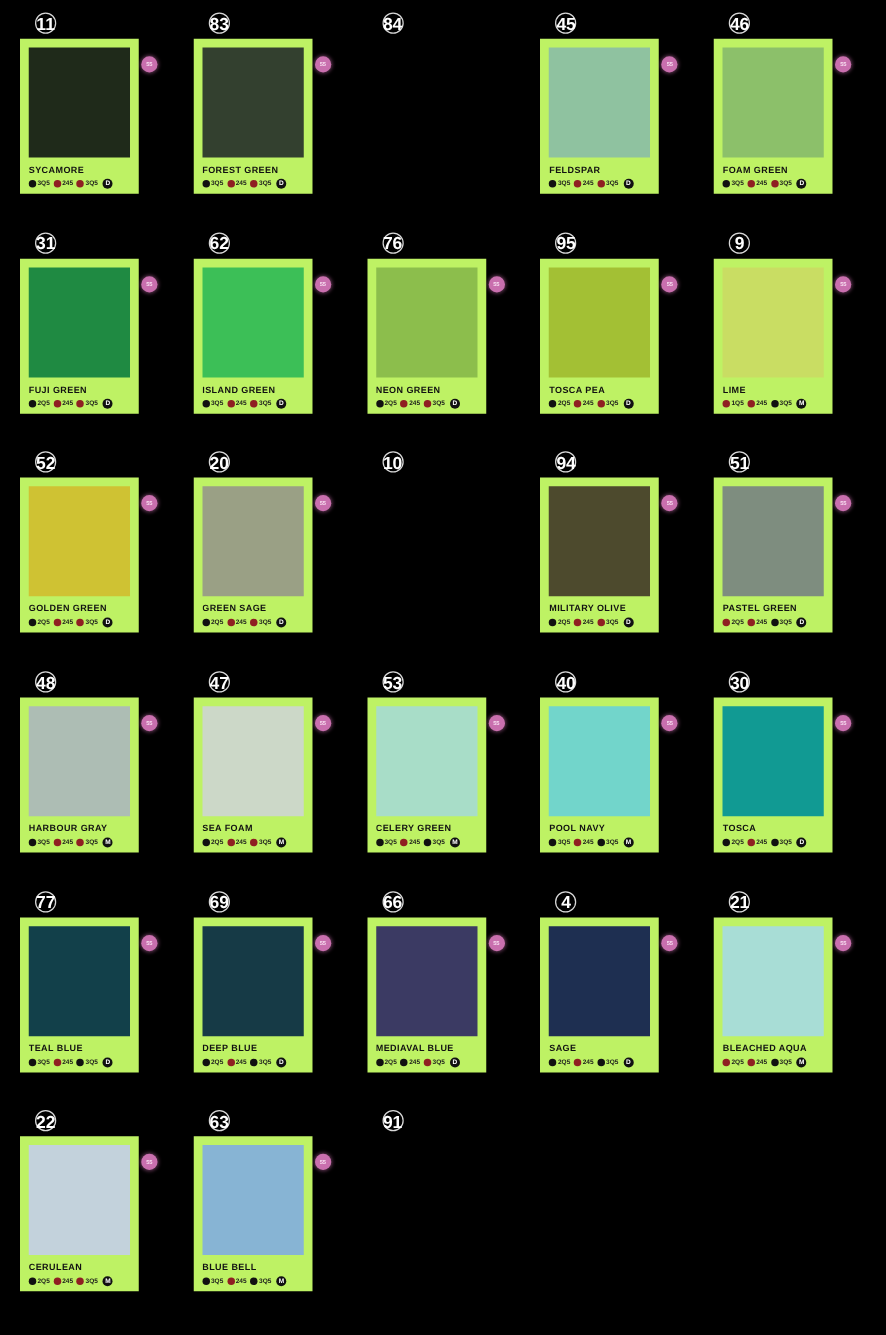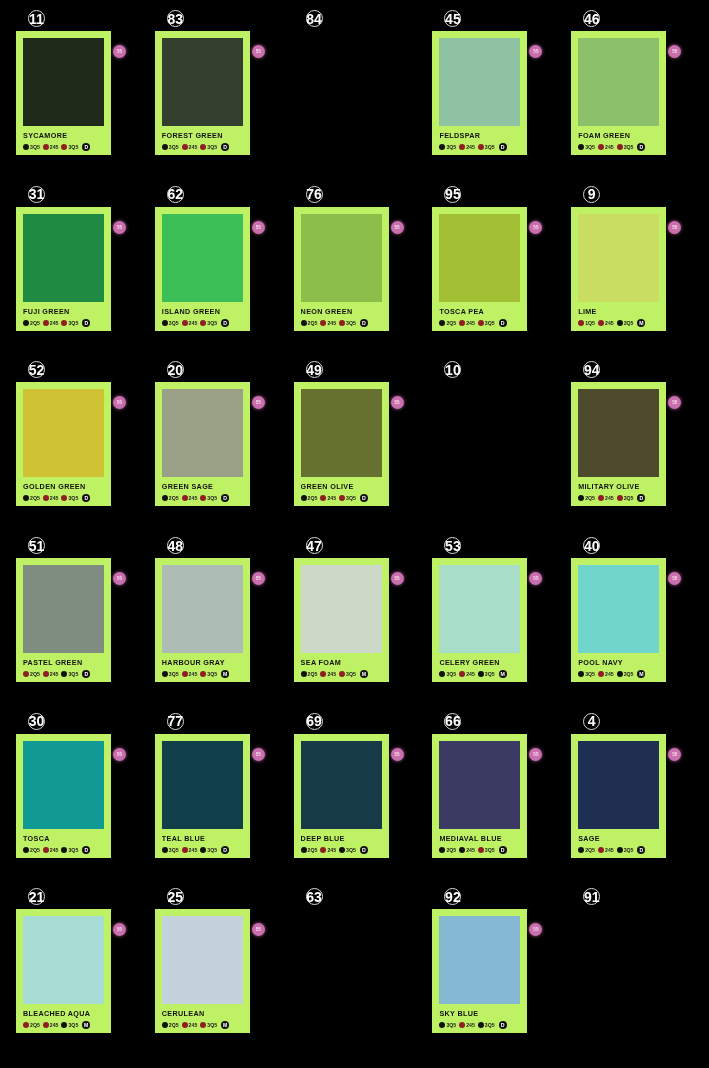--- a/index.html
+++ b/index.html
@@ -378,43 +378,20 @@
             <span class="code-group">
               <span class="dot" style="background: rgb(143, 31, 34);"></span>
               <span class="code-txt">3Q5</span>
             </span>
             <span class="grade-badge">D</span>
           </div>
           <div class="pink-tag">55</div>
         </div>
       </div>
       <div class="cell">
-        <div class="num-badge">49</div>
-        <div class="card">
-          <div class="swatch" style="background: rgb(103, 113, 47);"></div>
-          <div class="card-name">GREEN OLIVE</div>
-          <div class="codes">
-            <span class="code-group">
-              <span class="dot" style="background: rgb(17, 17, 17);"></span>
-              <span class="code-txt">2Q5</span>
-            </span>
-            <span class="code-group">
-              <span class="dot" style="background: rgb(143, 31, 34);"></span>
-              <span class="code-txt">245</span>
-            </span>
-            <span class="code-group">
-              <span class="dot" style="background: rgb(143, 31, 34);"></span>
-              <span class="code-txt">3Q5</span>
-            </span>
-            <span class="grade-badge">D</span>
-          </div>
-          <div class="pink-tag">55</div>
-        </div>
-      </div>
-      <div class="cell">
         <div class="num-badge">10</div>
       </div>
       <div class="cell">
         <div class="num-badge">94</div>
         <div class="card">
           <div class="swatch" style="background: rgb(77, 74, 45);"></div>
           <div class="card-name">MILITARY OLIVE</div>
           <div class="codes">
             <span class="code-group">
               <span class="dot" style="background: rgb(17, 17, 17);"></span>
@@ -680,21 +657,21 @@
             <span class="code-group">
               <span class="dot" style="background: rgb(17, 17, 17);"></span>
               <span class="code-txt">3Q5</span>
             </span>
             <span class="grade-badge">M</span>
           </div>
           <div class="pink-tag">55</div>
         </div>
       </div>
       <div class="cell">
-        <div class="num-badge">25</div>
+        <div class="num-badge">22</div>
         <div class="card">
           <div class="swatch" style="background: rgb(195, 210, 220);"></div>
           <div class="card-name">CERULEAN</div>
           <div class="codes">
             <span class="code-group">
               <span class="dot" style="background: rgb(17, 17, 17);"></span>
               <span class="code-txt">2Q5</span>
             </span>
             <span class="code-group">
               <span class="dot" style="background: rgb(143, 31, 34);"></span>
@@ -704,40 +681,37 @@
               <span class="dot" style="background: rgb(143, 31, 34);"></span>
               <span class="code-txt">3Q5</span>
             </span>
             <span class="grade-badge">M</span>
           </div>
           <div class="pink-tag">55</div>
         </div>
       </div>
       <div class="cell">
         <div class="num-badge">63</div>
-      </div>
-      <div class="cell">
-        <div class="num-badge">92</div>
-        <div class="card">
-          <div class="swatch" style="background: rgb(133, 184, 211);"></div>
-          <div class="card-name">SKY BLUE</div>
-          <div class="codes">
-            <span class="code-group">
-              <span class="dot" style="background: rgb(17, 17, 17);"></span>
-              <span class="code-txt">3Q5</span>
-            </span>
-            <span class="code-group">
-              <span class="dot" style="background: rgb(143, 31, 34);"></span>
-              <span class="code-txt">245</span>
-            </span>
-            <span class="code-group">
-              <span class="dot" style="background: rgb(17, 17, 17);"></span>
-              <span class="code-txt">3Q5</span>
-            </span>
-            <span class="grade-badge">D</span>
+        <div class="card">
+          <div class="swatch" style="background: rgb(135, 180, 212);"></div>
+          <div class="card-name">BLUE BELL</div>
+          <div class="codes">
+            <span class="code-group">
+              <span class="dot" style="background: rgb(17, 17, 17);"></span>
+              <span class="code-txt">3Q5</span>
+            </span>
+            <span class="code-group">
+              <span class="dot" style="background: rgb(143, 31, 34);"></span>
+              <span class="code-txt">245</span>
+            </span>
+            <span class="code-group">
+              <span class="dot" style="background: rgb(17, 17, 17);"></span>
+              <span class="code-txt">3Q5</span>
+            </span>
+            <span class="grade-badge">M</span>
           </div>
           <div class="pink-tag">55</div>
         </div>
       </div>
       <div class="cell">
         <div class="num-badge">91</div>
       </div>
     </div>
 </div>
 

